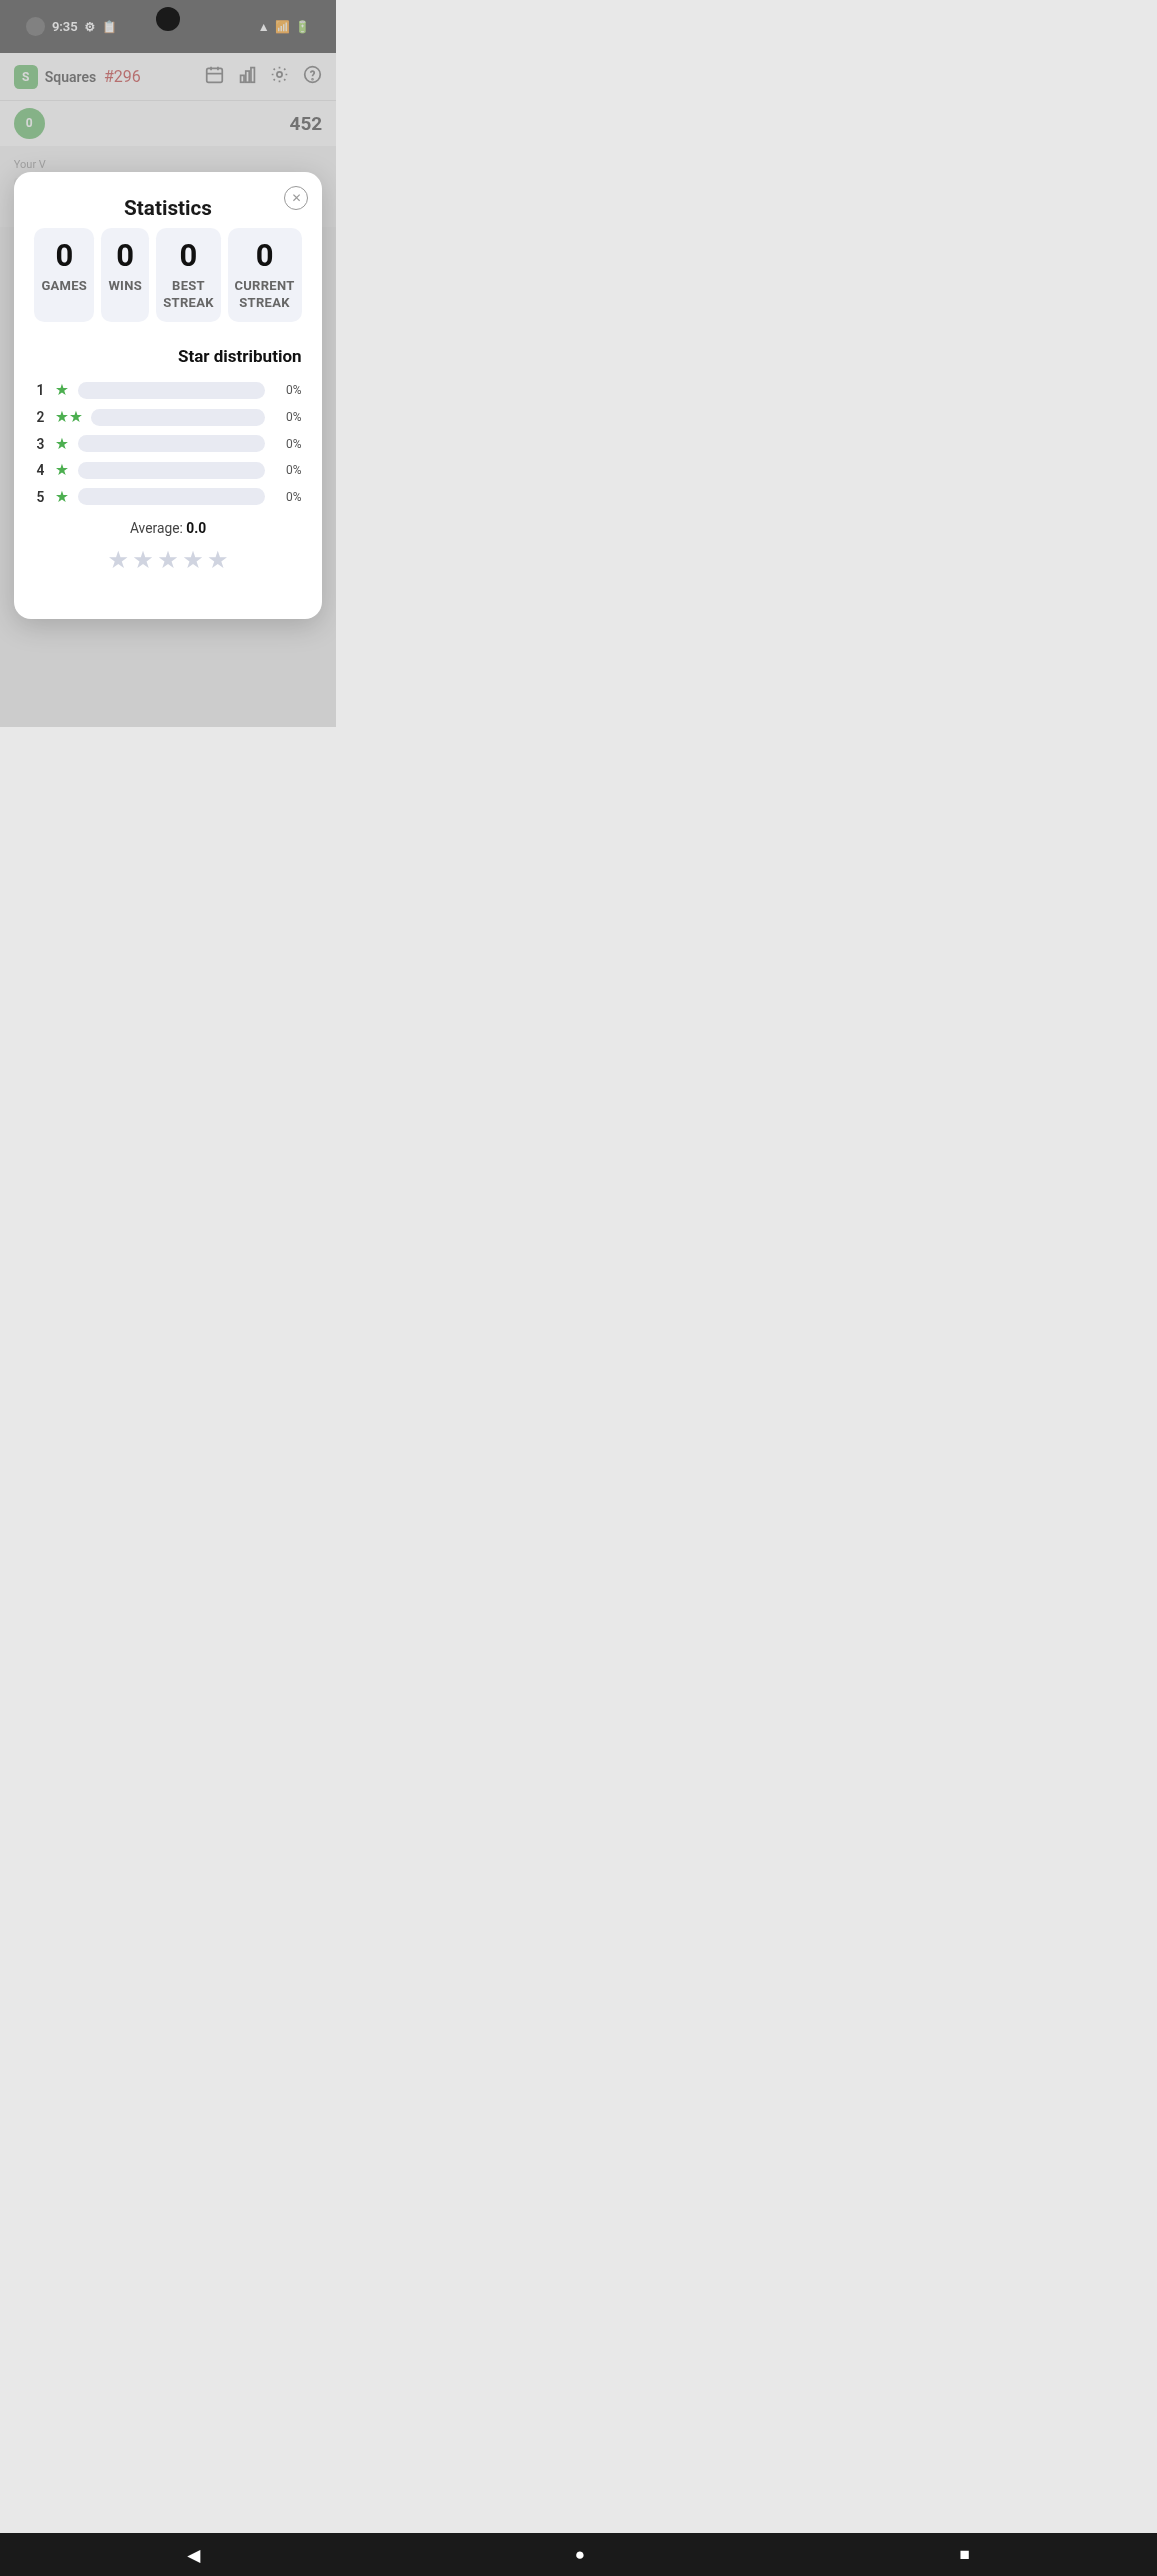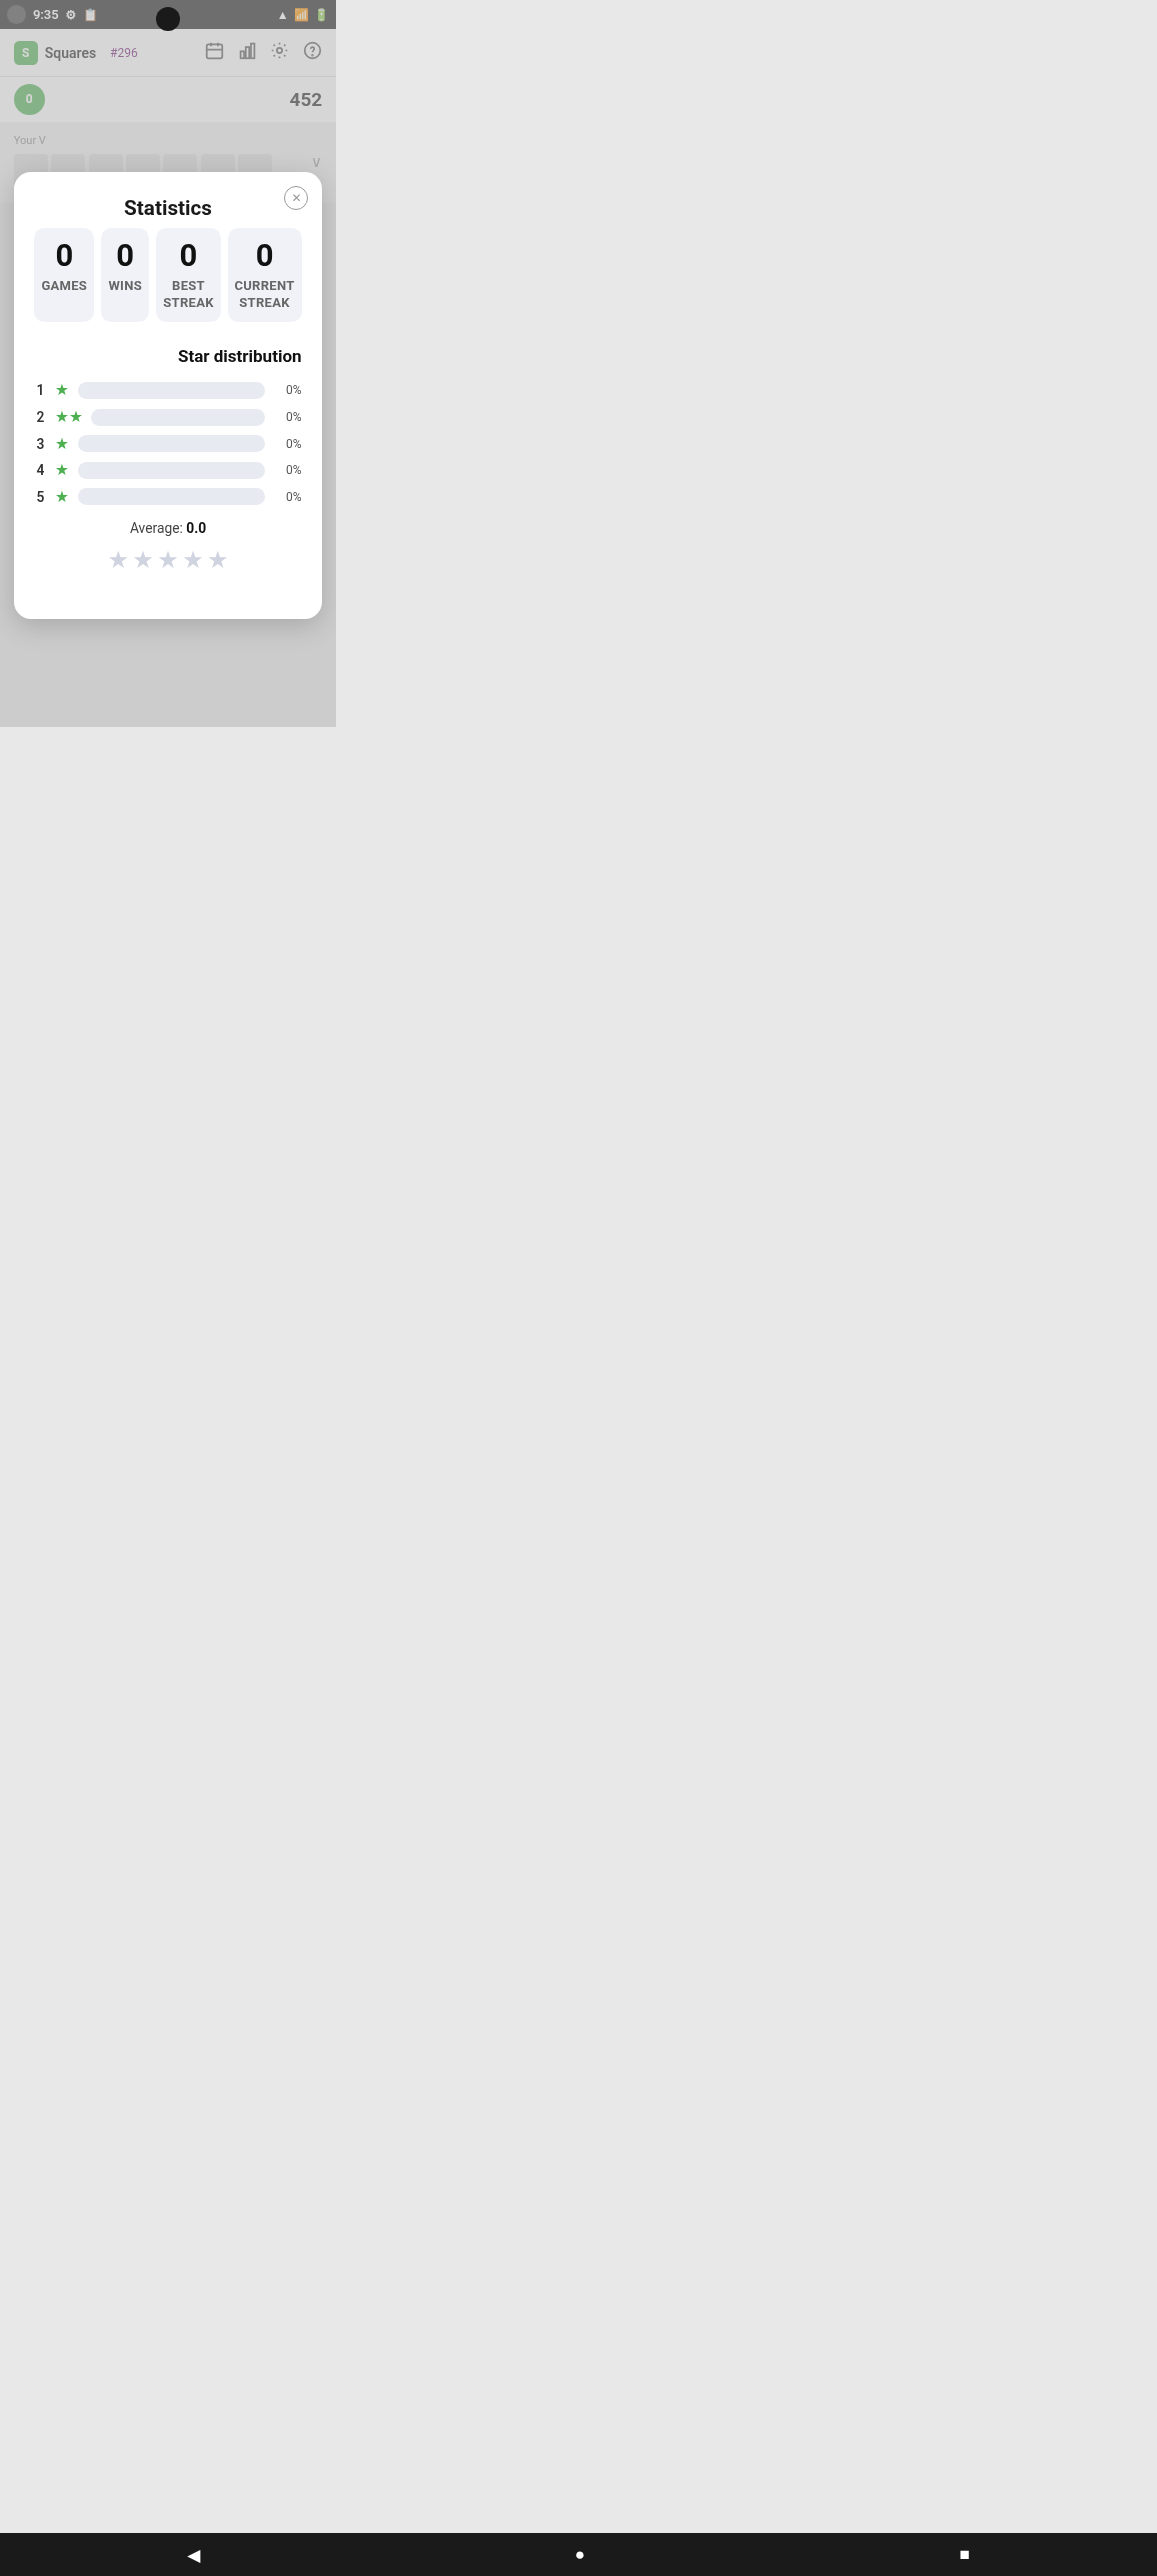--- a/index.html
+++ b/index.html
@@ -10,25 +10,25 @@
       min-height: 727px;
       font-family: -apple-system, BlinkMacSystemFont, 'Segoe UI', Roboto, sans-serif;
       background: #e8e8e8;
       position: relative;
       overflow: hidden;
     }
 
     
     .status-bar {
       background: #1a1a1a;
-      height: 29px;
+      height: 53px;
       display: flex;
       align-items: center;
       justify-content: space-between;
-      padding: 0 7px;
+      padding: 0 26px;
       color: white;
       font-size: 12px;
       font-weight: 600;
     }
     .status-bar-left {
       display: flex;
       align-items: center;
       gap: 6.9px;
     }
     .status-bar-right {
@@ -74,23 +74,23 @@
       color: white;
       font-weight: bold;
       font-size: 12px;
     }
     .app-title {
       font-size: 14px;
       font-weight: 600;
       color: #222;
     }
     .app-subtitle {
-      font-size: 12px;
-      color: #701a75;
-      margin-left: 7px;
+      font-size: 16px;
+      color: #b91c1c;
+      margin-left: 1px;
     }
     .header-icons {
       display: flex;
       align-items: center;
       gap: 13.8px;
     }
     .header-icon {
       color: #555;
       font-size: 17px;
       cursor: pointer;

